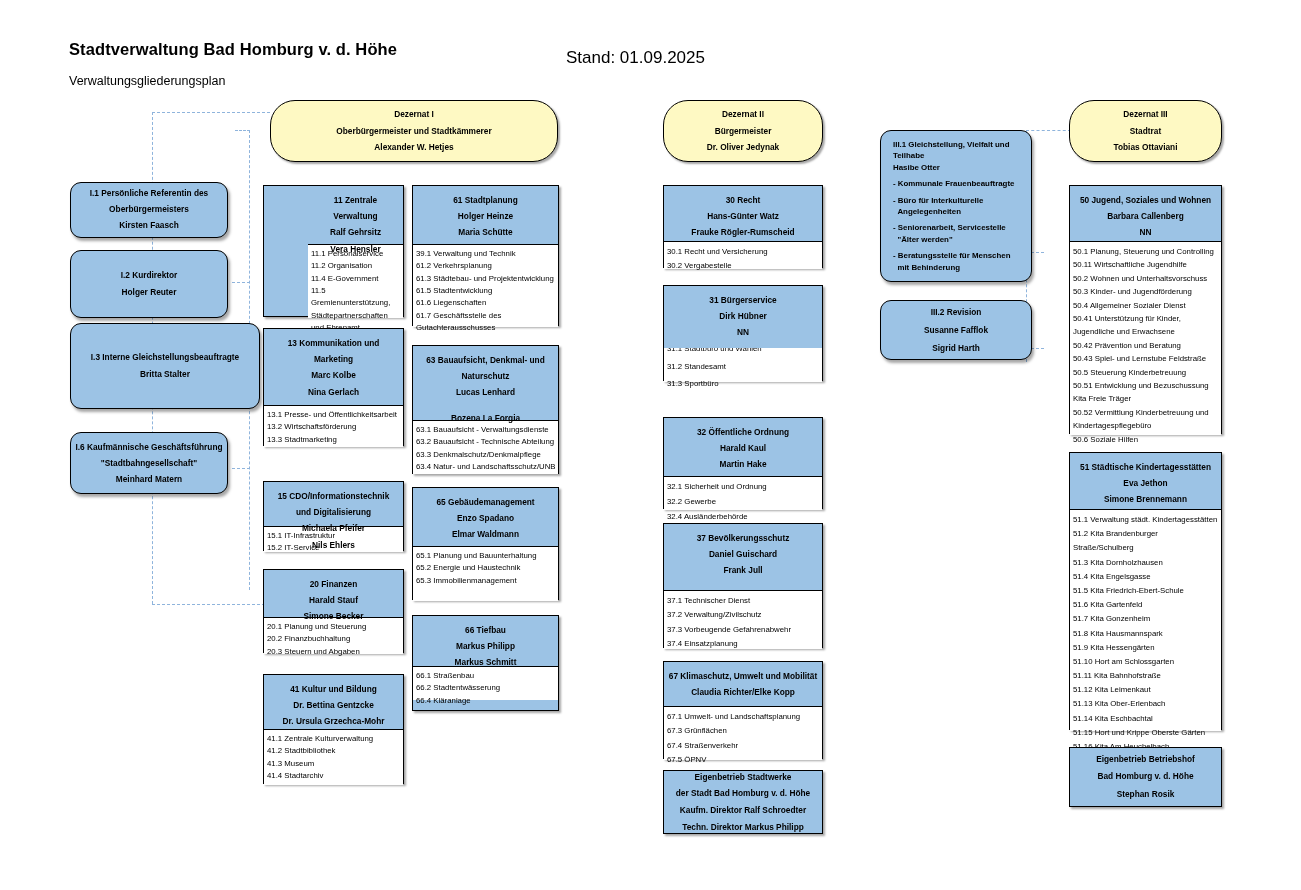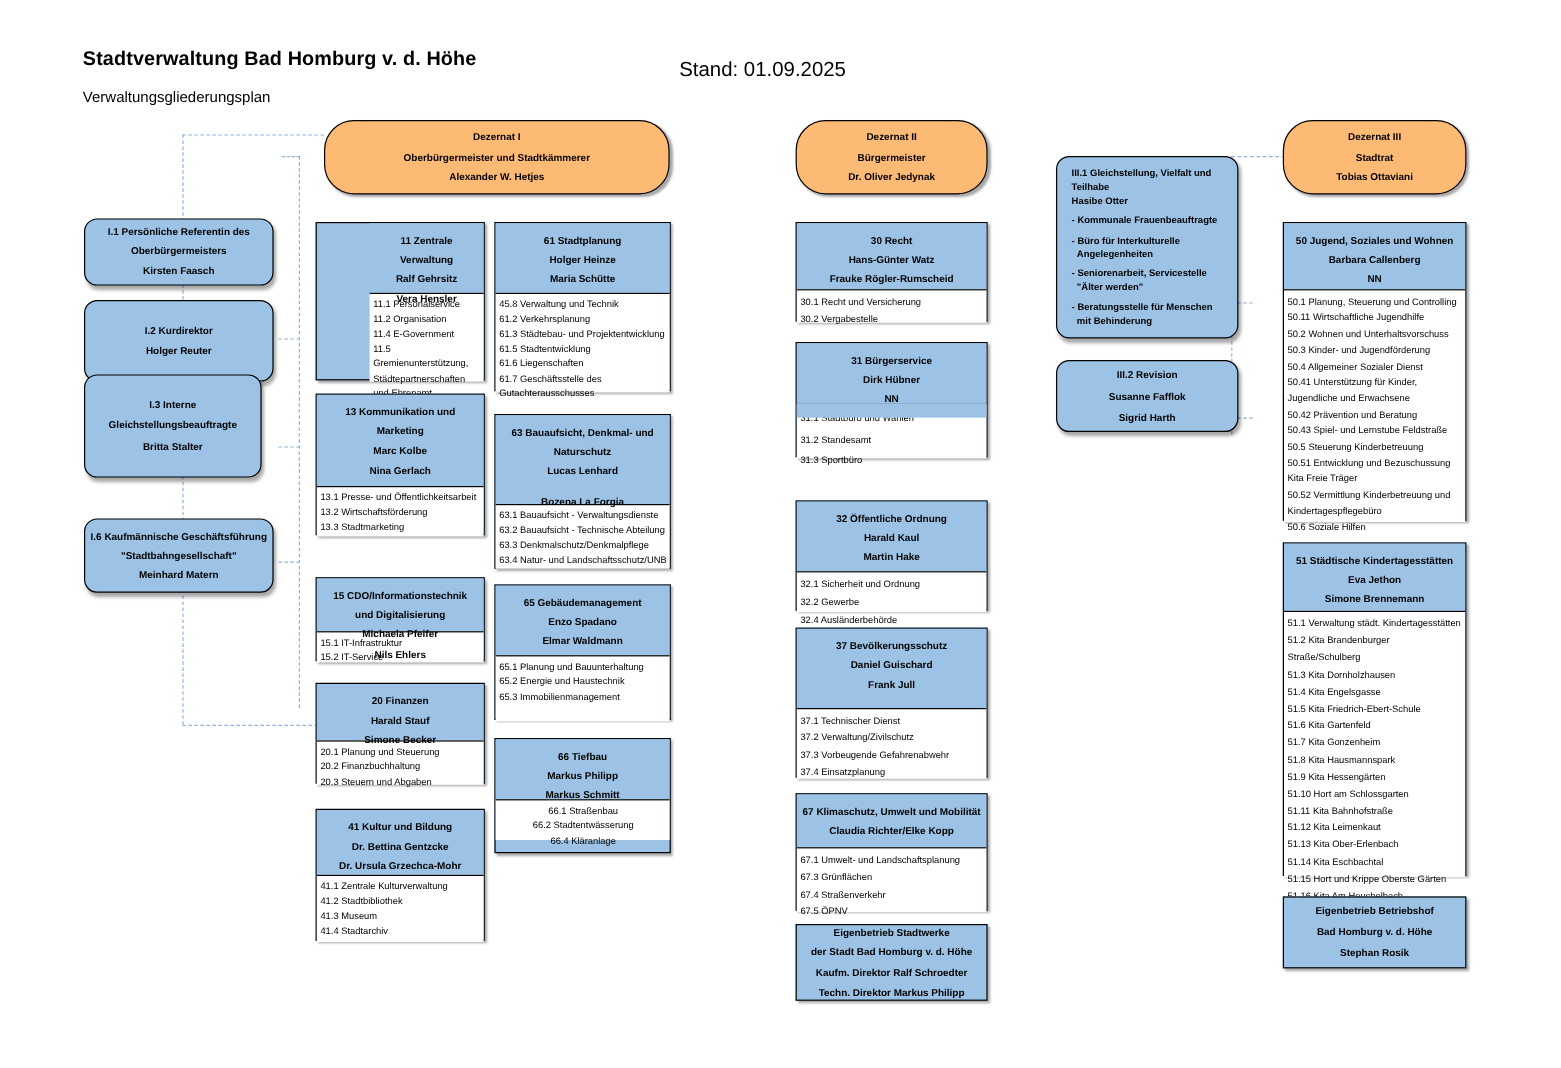--- a/index.html
+++ b/index.html
@@ -38,21 +38,21 @@
   .conn.v{border-left:1px dashed #8FB4DC; width:0;}
 
   
   .box{
     position:absolute;
     box-sizing:border-box;
     border:1px solid #000000;
     box-shadow:2px 2px 2px rgba(0,0,0,0.35);
     background:#9CC3E5;
   }
-  .box.gray{background:#fdba74;border-radius:25px;}
+  .box.gray{background:#fef9c3;border-radius:25px;}
   .box.rounded{border-radius:11px; box-shadow:2px 3px 3px rgba(0,0,0,0.35);}
 
   .bx-head{
     box-sizing:border-box;
     background:#9CC3E5;
     text-align:center;
     font-size:8.3px;
     font-weight:bold;
     line-height:1.95;
     padding:6px 4px 4px 4px;
@@ -136,21 +136,21 @@
           <div>Oberbürgermeisters</div>
           <div>Kirsten Faasch</div>
         </div>
       </div>
       <div class="box rounded" style="left: 70px; top: 250px; width: 158px; height: 68px;">
         <div class="bx-solid" style="line-height: 2.1;">
           <div>I.2 Kurdirektor</div>
           <div>Holger Reuter</div>
         </div>
       </div>
-      <div class="box rounded" style="left: 70px; top: 312px; width: 148px; height: 86px;">
+      <div class="box rounded" style="left: 70px; top: 323px; width: 190px; height: 86px;">
         <div class="bx-solid" style="line-height: 2.1;">
           <div>I.3 Interne Gleichstellungsbeauftragte</div>
           <div>Britta Stalter</div>
         </div>
       </div>
       <div class="box rounded" style="left: 70px; top: 432px; width: 158px; height: 62px;">
         <div class="bx-solid" style="line-height: 1.95;">
           <div>I.6 Kaufmännische Geschäftsführung</div>
           <div>"Stadtbahngesellschaft"</div>
           <div>Meinhard Matern</div>
@@ -244,21 +244,21 @@
           <div>41.4 Stadtarchiv</div>
         </div>
       </div>
       <div class="box" style="left: 412px; top: 185px; width: 147px; height: 141px;">
         <div class="bx-head" style="height: 58px;">
           <div>61 Stadtplanung</div>
           <div>Holger Heinze</div>
           <div>Maria Schütte</div>
         </div>
         <div class="bx-body" style="height: 83px;">
-          <div>45.8 Verwaltung und Technik</div>
+          <div>39.1 Verwaltung und Technik</div>
           <div>61.2 Verkehrsplanung</div>
           <div>61.3 Städtebau- und Projektentwicklung</div>
           <div>61.5 Stadtentwicklung</div>
           <div>61.6 Liegenschaften</div>
           <div>61.7 Geschäftsstelle des</div>
           <div>Gutachterausschusses</div>
         </div>
       </div>
       <div class="box" style="left: 412px; top: 345px; width: 147px; height: 129px;">
         <div class="bx-head" style="height: 74px;">
@@ -286,21 +286,21 @@
           <div>65.2 Energie und Haustechnik</div>
           <div>65.3 Immobilienmanagement</div>
         </div>
       </div>
       <div class="box" style="left: 412px; top: 615px; width: 147px; height: 96px;">
         <div class="bx-head" style="height: 50px;">
           <div>66 Tiefbau</div>
           <div>Markus Philipp</div>
           <div>Markus Schmitt</div>
         </div>
-        <div class="bx-body" style="height: 34px; text-align: center;">
+        <div class="bx-body" style="height: 34px;">
           <div>66.1 Straßenbau</div>
           <div>66.2 Stadtentwässerung</div>
           <div>66.4 Kläranlage</div>
         </div>
       </div>
       <div class="box" style="left: 663px; top: 185px; width: 160px; height: 83px;">
         <div class="bx-head" style="height: 55px;">
           <div>30 Recht</div>
           <div>Hans-Günter Watz</div>
           <div>Frauke Rögler-Rumscheid</div>

